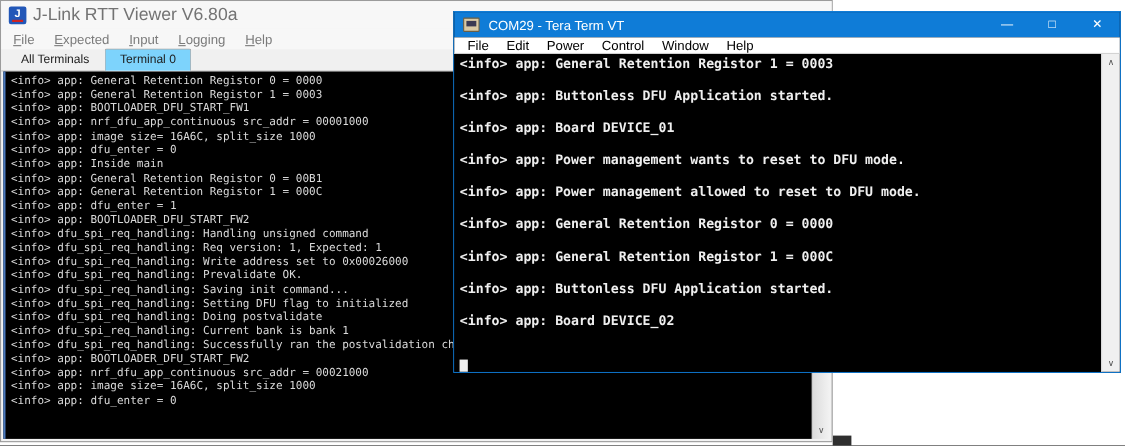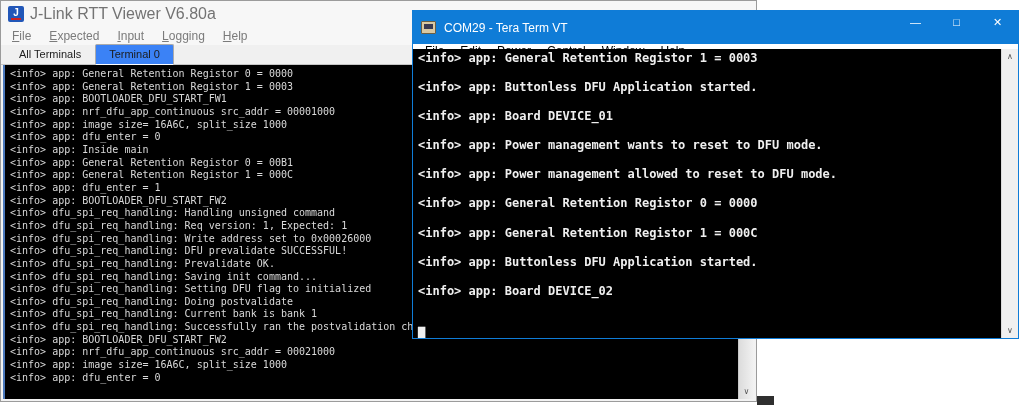--- a/index.html
+++ b/index.html
@@ -35,21 +35,21 @@
   .jl-menu-item::first-letter { text-decoration:underline; }
   .jl-tabbar {
     height:20px; background:#f0f0f0; border-bottom:1px solid #c6c6c6;
     display:flex; align-items:flex-end; padding-left:4px;
   }
   .jl-tab {
     font-size:11px; color:#1c1c1c; padding:3px 13px 4px;
     border:1px solid transparent; margin-bottom:-1px; white-space:nowrap;margin-top:24px;
   }
   .jl-tab.active {
-    background:#3b82f6; border:1px solid #ababab; border-bottom-color:#ffffff;
+    background:#7dd3fc; border:1px solid #ababab; border-bottom-color:#ffffff;
     border-radius:2px 2px 0 0;
   }
   .jl-terminal {
     position:absolute; left:2px; right:18px; top:64px; bottom:2px;
     background:#000000; border-left:2px solid #4b79bd;
     overflow:hidden; padding:3px 0 0 5px;
   }
   .jl-line {
     font:10px/12.65px "DejaVu Sans Mono", monospace;
     color:#d9d9d9; white-space:pre;
@@ -63,21 +63,21 @@
     position:absolute; left:0; right:0; bottom:0; height:15px;
     text-align:center; font-size:8px; line-height:15px; color:#555555;
   }
 
   
   .teraterm-window {
     position:absolute; left:412px; top:10px; width:607px; height:329px;
     background:#000000; border:1px solid #0f7cd7; z-index:5;
   }
   .tt-titlebar {
-    height:33px; background:#0f7cd7; display:flex; align-items:center;
+    height:23px; background:#0f7cd7; display:flex; align-items:center;
     padding-left:8px; color:#ffffff;
   }
   .tt-app-icon {
     width:15px; height:13px; background:#d9c9a3; border:1px solid #6b5f44;
     border-radius:1px; position:relative; flex:0 0 auto;
   }
   .tt-app-icon::after {
     content:""; position:absolute; left:2px; right:2px; top:2px; bottom:4px;
     background:#3a3a52;
   }
@@ -144,21 +144,20 @@
       <div class="jl-line">&lt;info&gt; app: image size= 16A6C, split_size 1000</div>
       <div class="jl-line">&lt;info&gt; app: dfu_enter = 0</div>
       <div class="jl-line">&lt;info&gt; app: Inside main</div>
       <div class="jl-line">&lt;info&gt; app: General Retention Registor 0 = 00B1</div>
       <div class="jl-line">&lt;info&gt; app: General Retention Registor 1 = 000C</div>
       <div class="jl-line">&lt;info&gt; app: dfu_enter = 1</div>
       <div class="jl-line">&lt;info&gt; app: BOOTLOADER_DFU_START_FW2</div>
       <div class="jl-line">&lt;info&gt; dfu_spi_req_handling: Handling unsigned command</div>
       <div class="jl-line">&lt;info&gt; dfu_spi_req_handling: Req version: 1, Expected: 1</div>
       <div class="jl-line">&lt;info&gt; dfu_spi_req_handling: Write address set to 0x00026000</div>
-      <div class="jl-line">&lt;info&gt; dfu_spi_req_handling: DFU prevalidate SUCCESSFUL!</div>
       <div class="jl-line">&lt;info&gt; dfu_spi_req_handling: Prevalidate OK.</div>
       <div class="jl-line">&lt;info&gt; dfu_spi_req_handling: Saving init command...</div>
       <div class="jl-line">&lt;info&gt; dfu_spi_req_handling: Setting DFU flag to initialized</div>
       <div class="jl-line">&lt;info&gt; dfu_spi_req_handling: Doing postvalidate</div>
       <div class="jl-line">&lt;info&gt; dfu_spi_req_handling: Current bank is bank 1</div>
       <div class="jl-line">&lt;info&gt; dfu_spi_req_handling: Successfully ran the postvalidation check</div>
       <div class="jl-line">&lt;info&gt; app: BOOTLOADER_DFU_START_FW2</div>
       <div class="jl-line">&lt;info&gt; app: nrf_dfu_app_continuous src_addr = 00021000</div>
       <div class="jl-line">&lt;info&gt; app: image size= 16A6C, split_size 1000</div>
       <div class="jl-line">&lt;info&gt; app: dfu_enter = 0</div>

